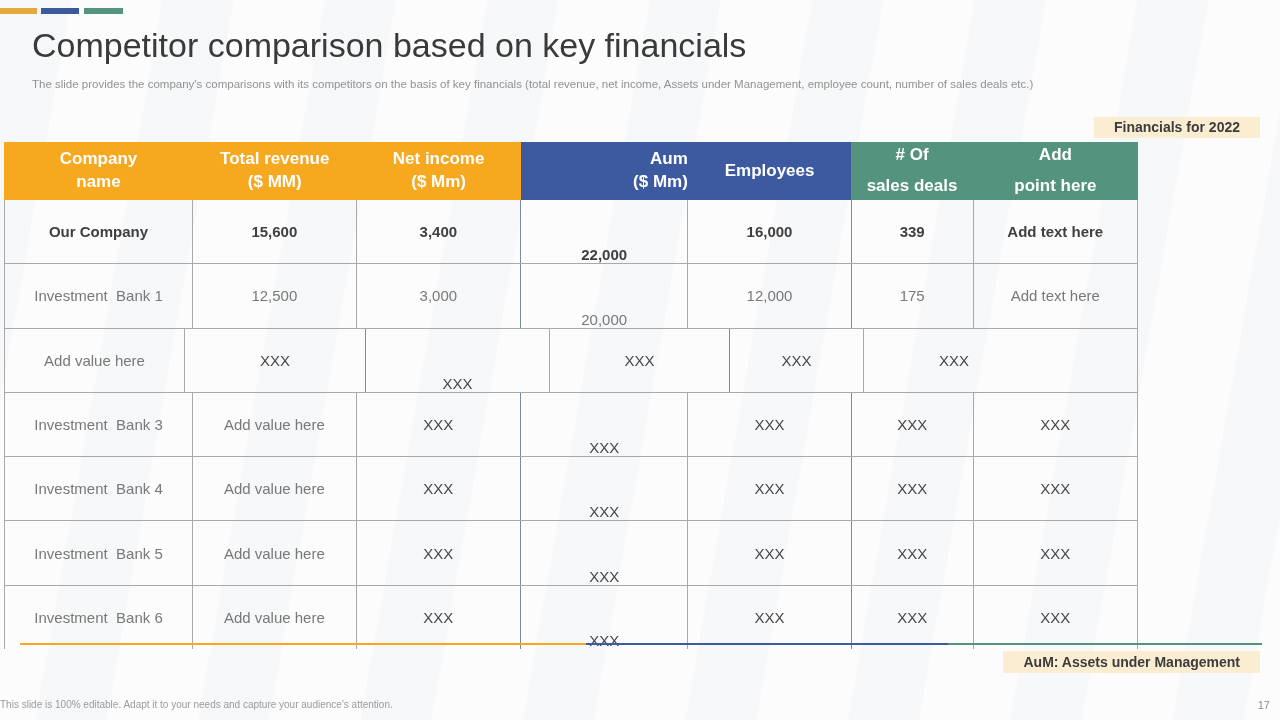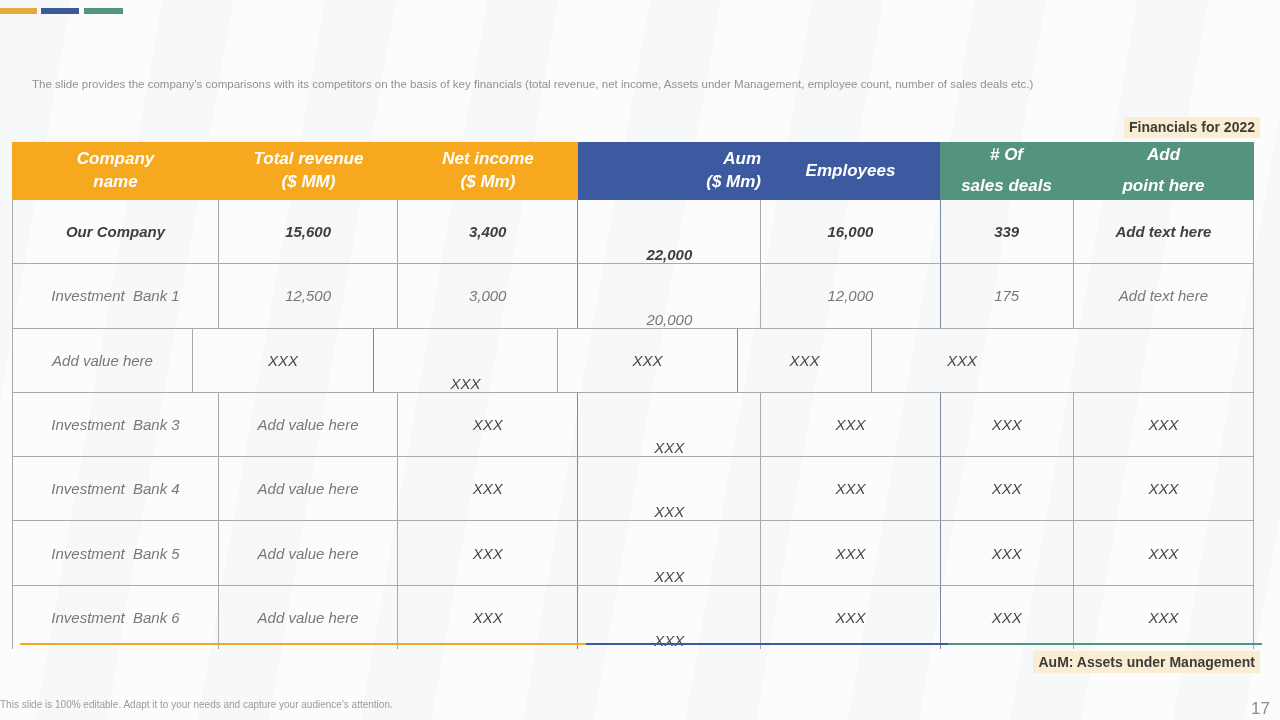--- a/index.html
+++ b/index.html
@@ -28,28 +28,28 @@
   }
   .slide-subtitle{
     position:absolute;left:32px;top:78px;
     font-size:11.5px;color:#929292;white-space:nowrap;
   }
 
   .badge{
     position:absolute;right:20px;
     background:#FBEDD1;color:#3c3c3c;
     font-size:14px;font-weight:bold;
-    height:21px;line-height:21px;padding:0 5px;
+    height:21px;line-height:21px;padding:0 20px;
     white-space:nowrap;
   }
   .badge-financials{top:117px;}
   .badge-aum{top:651px;height:22px;line-height:22px;}
 
   
-  .cmp-table{position:absolute;left:12px;top:142px;width:1242px;font-style:italic;}
+  .cmp-table{position:absolute;left:4px;top:142px;width:1134px;}
   .thead{display:flex;height:58px;}
   .th{
     display:flex;flex-direction:column;justify-content:center;align-items:center;
     color:#ffffff;font-weight:bold;font-size:17px;line-height:1.35;text-align:center;
   }
   .th span:empty{display:none;}
   .grp-orange{background:#F6A81F;}
   .grp-blue{background:#3D5AA1;}
   .grp-green{background:#54947F;gap:8px;}
 
@@ -82,34 +82,35 @@
   .tbl-bottom.orange{left:20px;width:566px;background:#F6A81F;}
   .tbl-bottom.blue{left:586px;width:362px;background:#3D5AA1;}
   .tbl-bottom.green{left:948px;width:314px;background:#54947F;}
 
   .footer-note{
     position:absolute;left:0;right:0;top:699px;
     text-align:left;font-size:10px;color:#9b9b9b;
   }
   .page-number{
     position:absolute;right:10px;top:699px;
-    font-size:17px;color:#8e8e8e;
+    font-size:11px;color:#8e8e8e;
   }
 </style>
 </head>
 <body>
 
 <div class="slide">
 
   <div class="accent-bars">
     <span class="bar bar-orange"></span>
     <span class="bar bar-blue"></span>
     <span class="bar bar-teal"></span>
   </div>
 
+  <div class="slide-title">Competitor comparison based on key financials</div>
   <div class="slide-subtitle">The slide provides the company's comparisons with its competitors on the basis of key financials (total revenue, net income, Assets under Management, employee count, number of sales deals etc.)</div>
 
   <div class="badge badge-financials">Financials for 2022</div>
 
   <div class="cmp-table">
     <div class="thead">
       <div class="th c0 grp-orange">
         <span>Company</span>
         <span>name</span>
       </div>

